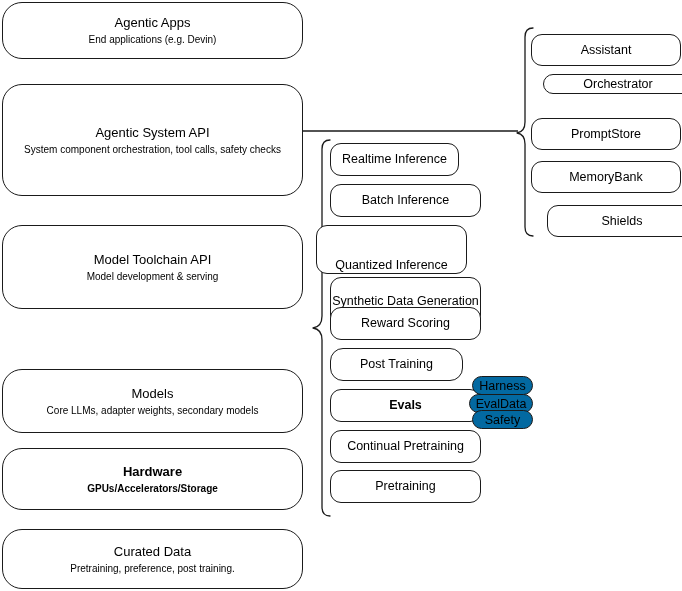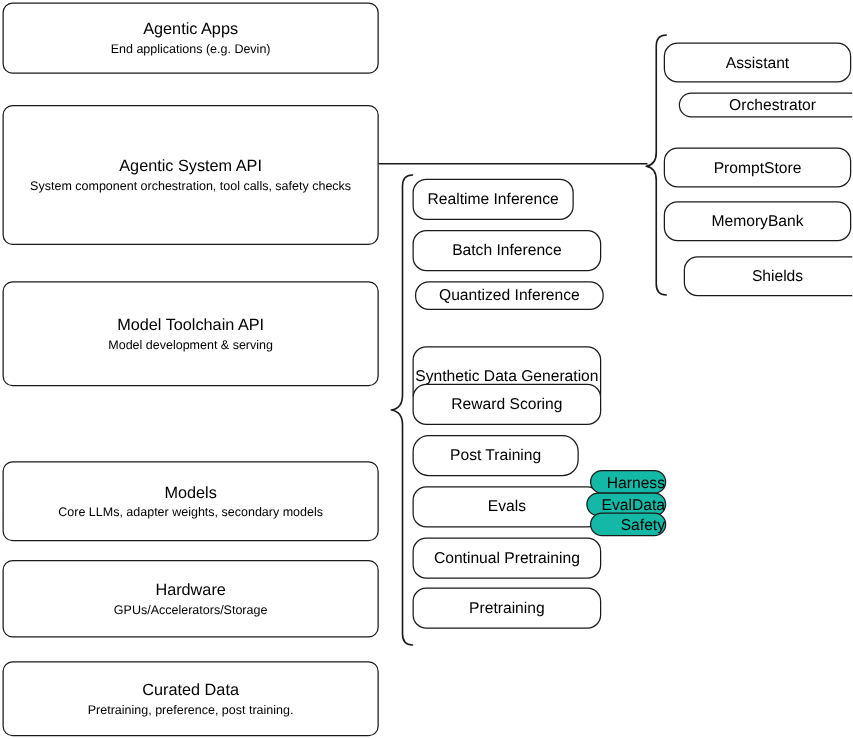--- a/index.html
+++ b/index.html
@@ -26,21 +26,21 @@
     border-radius: 12px;
     background: #ffffff;
     display: flex;
     flex-direction: column;
     align-items: center;
     justify-content: center;
     text-align: center;
     color: #000000;
   }
   .stack-node {
-    border-radius: 8px;
+    border-radius: 20px;
   }
   .stack-title {
     font-size: 13px;
     line-height: 16px;
     color: #000;
     white-space: nowrap;
   }
   .stack-sub {
     font-size: 10px;
     line-height: 13px;
@@ -56,24 +56,24 @@
     font-size: 12.5px;
     line-height: 15px;
     white-space: nowrap;
   }
   
   .pill {
     position: absolute;
     box-sizing: border-box;
     border: 1.3px solid #1a1a1a;
     border-radius: 999px;
-    background: #14b8a6;
+    background: #0369a1;
     display: flex;
     align-items: center;
-    justify-content: flex-end;
+    justify-content: center;
     color: #000;
   }
   .pill-label {
     font-size: 12.5px;
     line-height: 14px;
     white-space: nowrap;
   }
   
   .connector {
     position: absolute;
@@ -115,21 +115,21 @@
   <div class="node stack-node" style="left:2px; top:225px; width:301px; height:84px;">
     <div class="stack-title">Model Toolchain API</div>
     <div class="stack-sub">Model development &amp; serving</div>
   </div>
 
   <div class="node stack-node" style="left:2px; top:369px; width:301px; height:64px;">
     <div class="stack-title">Models</div>
     <div class="stack-sub">Core LLMs, adapter weights, secondary models</div>
   </div>
 
-  <div class="node stack-node" style="left:2px; top:448px; width:301px; height:62px;">
+  <div class="node stack-node" style="left:2px; top:448px; width:301px; height:62px;font-weight:bold;">
     <div class="stack-title">Hardware</div>
     <div class="stack-sub">GPUs/Accelerators/Storage</div>
   </div>
 
   <div class="node stack-node" style="left:2px; top:529px; width:301px; height:60px;">
     <div class="stack-title">Curated Data</div>
     <div class="stack-sub">Pretraining, preference, post training.</div>
   </div>
 
   <div class="connector line" style="left:303px; top:125px; width:216px; height:12px;">
@@ -161,33 +161,33 @@
                C12,206 14,210 20,210"></path>
     </svg>
   </div>
 
   <div class="node small-node" style="left:330px; top:143px; width:129px; height:33px;">
     <div class="small-label">Realtime Inference</div>
   </div>
   <div class="node small-node" style="left:330px; top:184px; width:151px; height:33px;">
     <div class="small-label">Batch Inference</div>
   </div>
-  <div class="node small-node" style="left:332px; top:225px; width:151px; height:23px;">
+  <div class="node small-node" style="left:316px; top:225px; width:151px; height:49px;justify-content:flex-end;">
     <div class="small-label">Quantized Inference</div>
   </div>
   <div class="node small-node" style="left:330px; top:277px; width:151px; height:49px;text-align:right;">
     <div class="small-label">Synthetic Data Generation</div>
   </div>
   <div class="node small-node" style="left:330px; top:307px; width:151px; height:33px;">
     <div class="small-label">Reward Scoring</div>
   </div>
   <div class="node small-node" style="left:330px; top:348px; width:133px; height:33px;border-radius:13px;">
     <div class="small-label">Post Training</div>
   </div>
-  <div class="node small-node" style="left:330px; top:389px; width:151px; height:33px;">
+  <div class="node small-node" style="left:330px; top:389px; width:151px; height:33px;font-weight:bold;">
     <div class="small-label">Evals</div>
   </div>
   <div class="node small-node" style="left:330px; top:430px; width:151px; height:33px;">
     <div class="small-label">Continual Pretraining</div>
   </div>
   <div class="node small-node" style="left:330px; top:470px; width:151px; height:33px;">
     <div class="small-label">Pretraining</div>
   </div>
 
   <div class="pill" style="left:472px; top:376px; width:61px; height:19px;">

